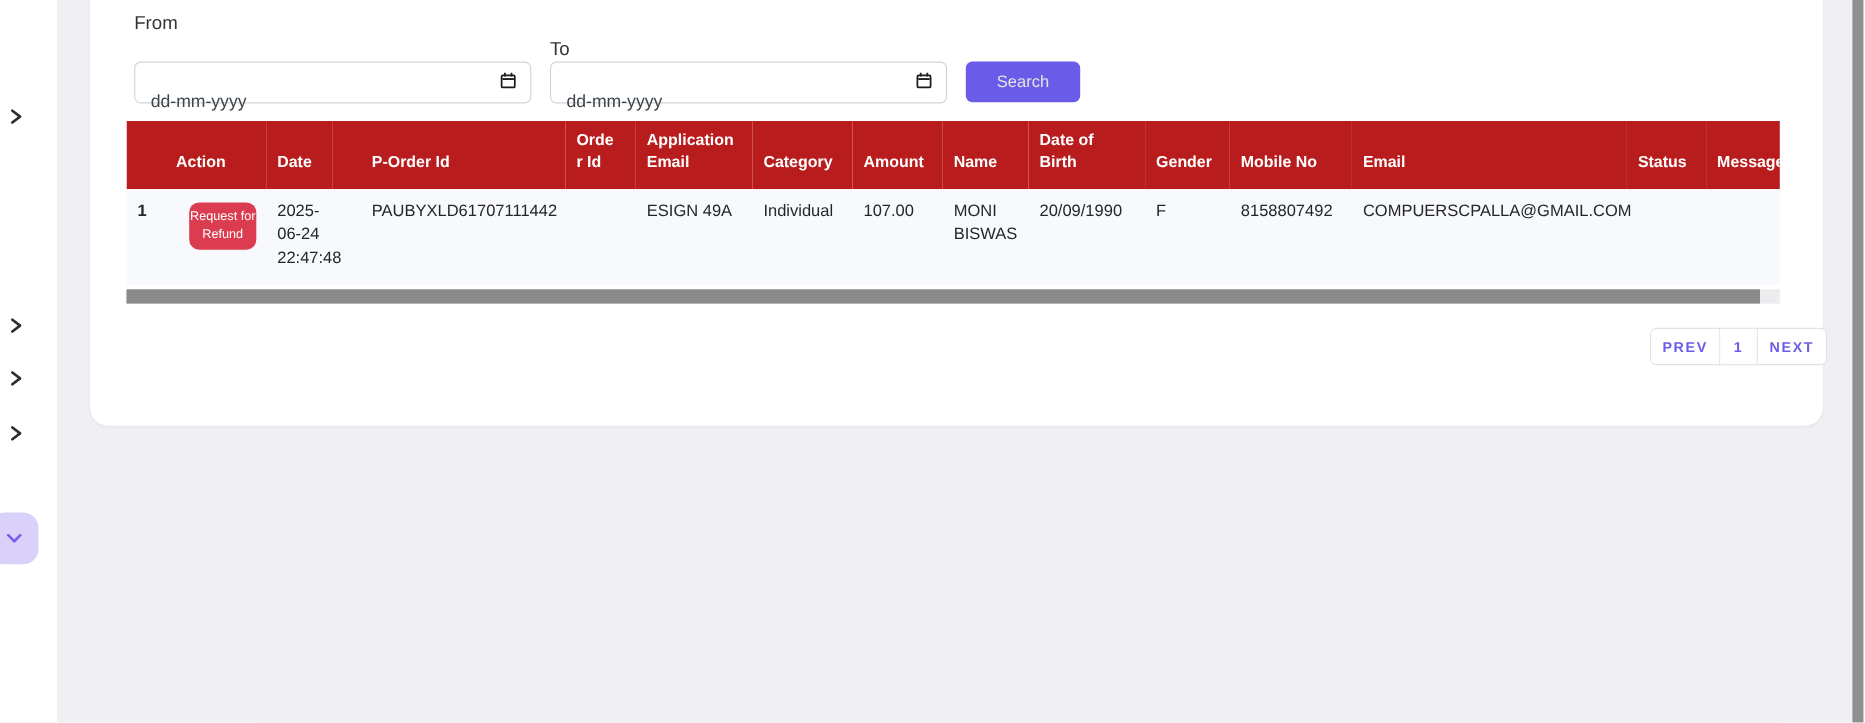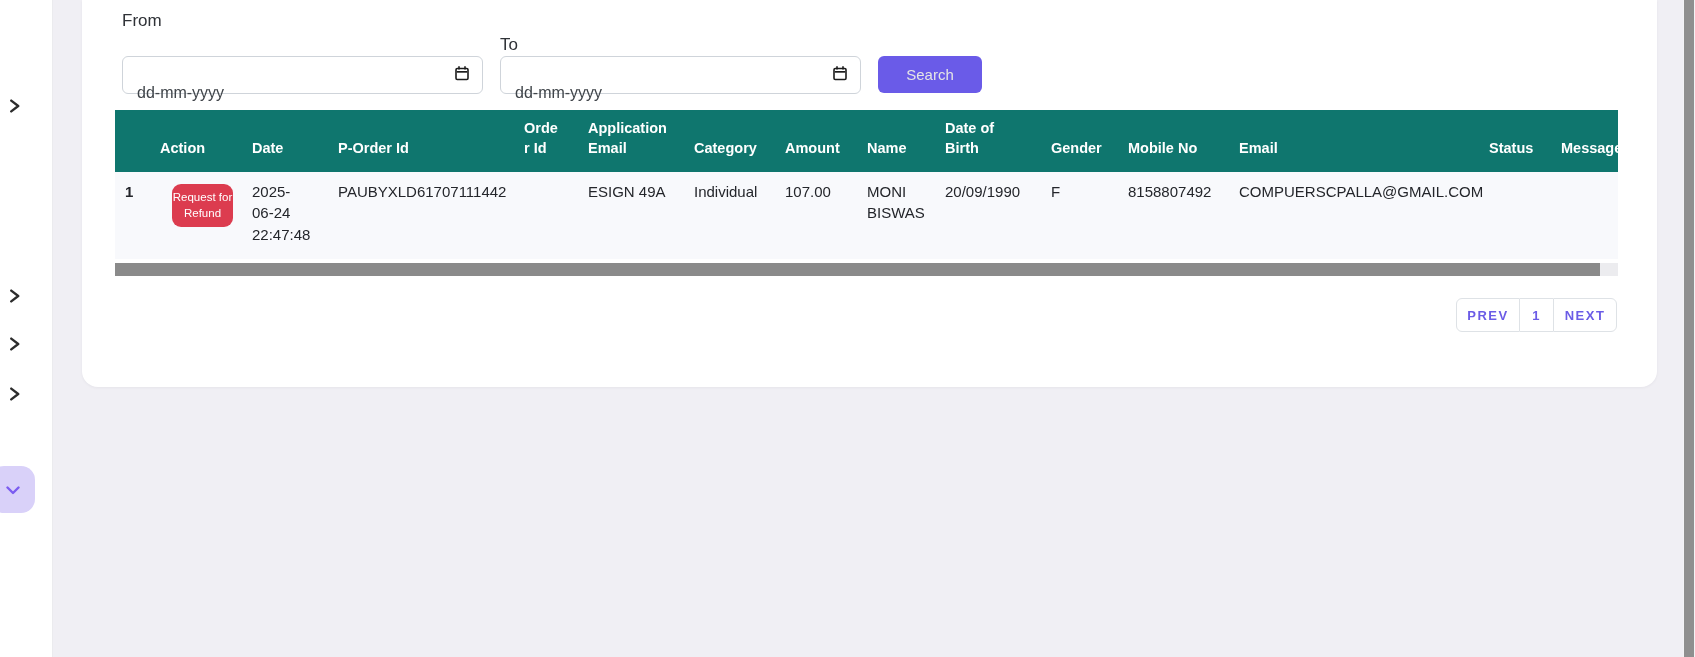--- a/index.html
+++ b/index.html
@@ -51,21 +51,21 @@
     font-family: "Liberation Sans", sans-serif; font-size: 15px; cursor: pointer;
   }
 
   
   .tbl-wrap {
     position: absolute; left: 115px; top: 110px; width: 1503px; height: 153px;
     overflow: hidden;
   }
   table.tbl { width: 1517px; table-layout: fixed; border-collapse: collapse; }
   .tbl thead th {
-    background: #0f766e; color: #ffffff; text-align: left;
+    background: #b91c1c; color: #ffffff; text-align: left;
     font-size: 14.5px; font-weight: 700; line-height: 1.4;
     vertical-align: bottom; padding: 8px 10px 13px 10px; height: 50px;
   }
   .tbl thead th.th-porder { padding-left: 36px; }
   .tbl thead th.th-orderid { padding: 8px 16px 13px 10px; word-break: break-all; }
   .tbl thead th.th-dob { padding-right: 14px; }
   .tbl tbody td {
     background: #f8f9fc; color: #24262b; vertical-align: top;
     font-size: 15px; line-height: 1.45; padding: 9px 10px; height: 87px;
   }
@@ -81,21 +81,21 @@
 
   
   .h-scrollbar {
     position: absolute; left: 115px; top: 263px; width: 1503px; height: 13px;
     background: #ececef;
   }
   .h-scrollbar .thumb { position: absolute; left: 0; top: 0; width: 1485px; height: 13px; background: #8a8a8a; }
 
   
   .pagination {
-    position: absolute; left: 1456px; top: 298px; height: 34px;
+    position: absolute; left: 1500px; top: 298px; height: 34px;
     display: flex; align-items: stretch;
   }
   .page-cell {
     display: flex; align-items: center; justify-content: center;
     border: 1px solid #dee2e6; background: #fff; color: #6b5ce6;
     font-size: 13px; font-weight: 600; letter-spacing: 1.5px; cursor: pointer;
   }
   .page-prev { width: 64px; border-radius: 6px 0 0 6px; }
   .page-num  { width: 33px; border-left: none; border-right: none; }
   .page-next { width: 64px; border-radius: 0 6px 6px 0; }

